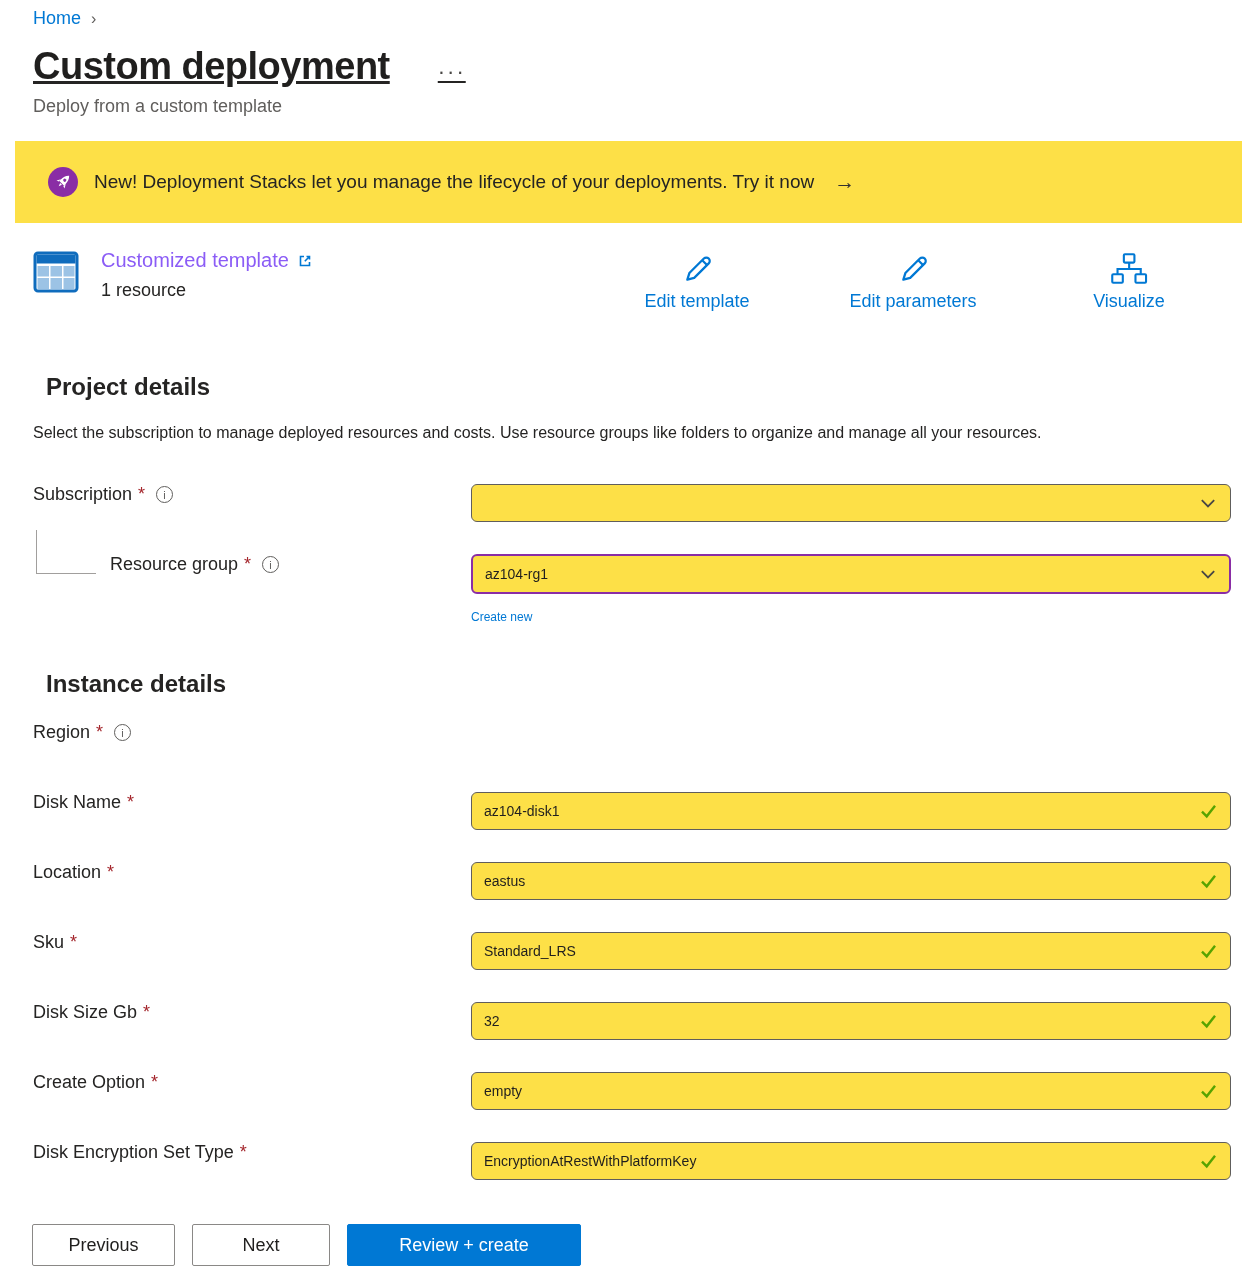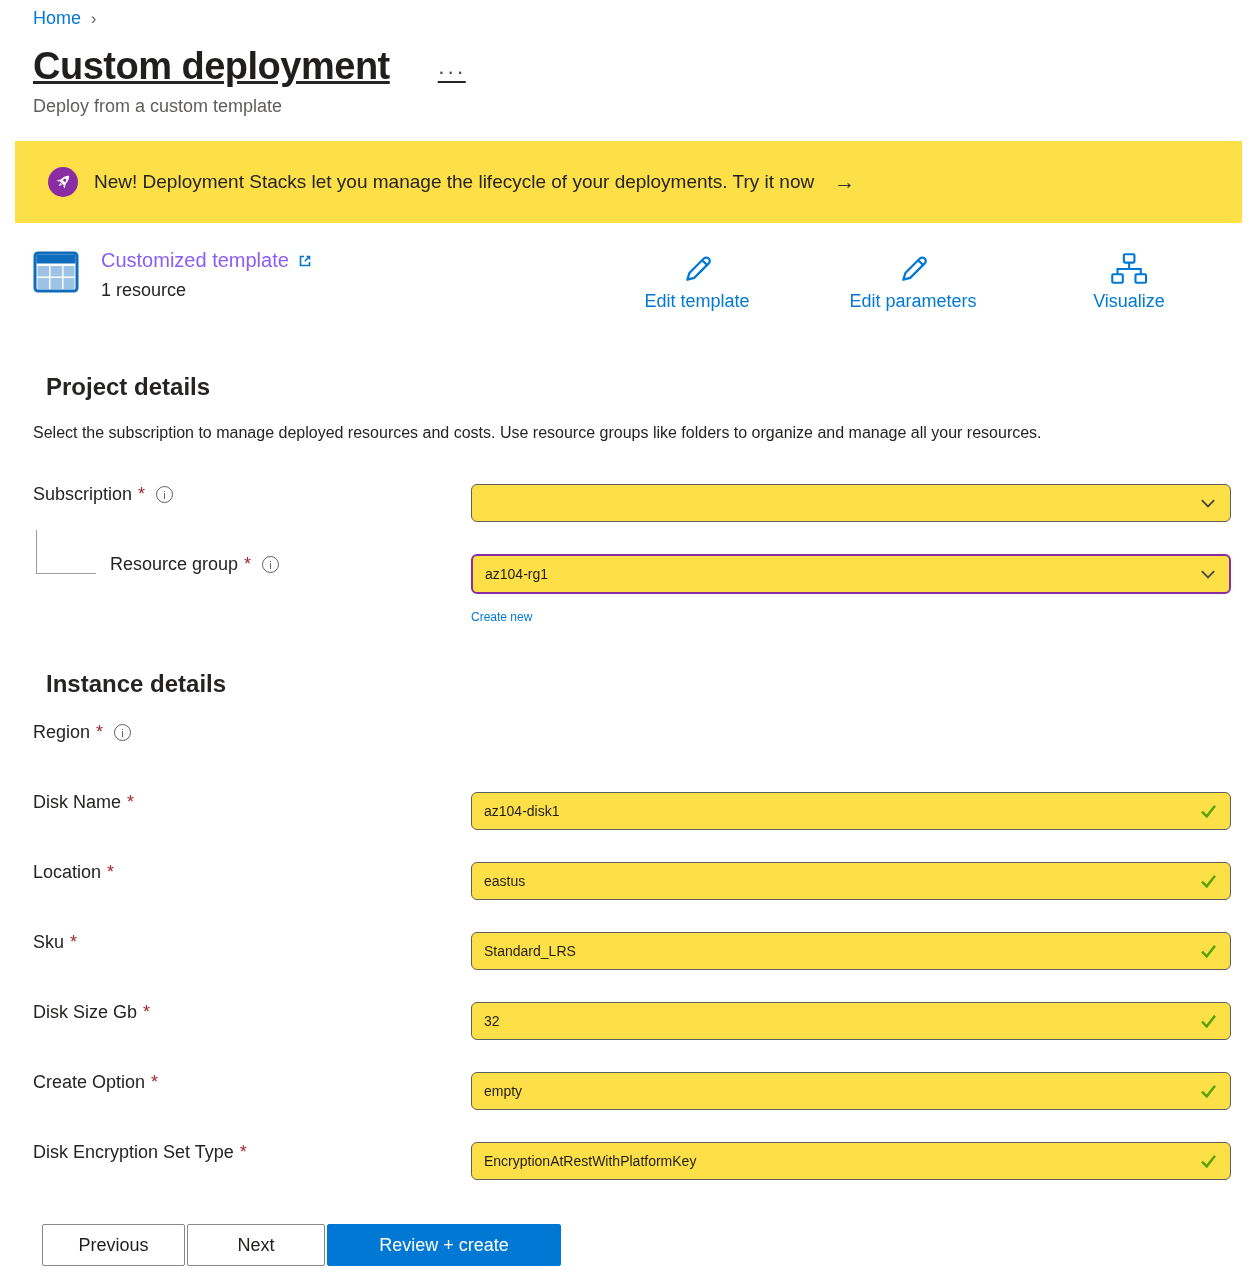--- a/index.html
+++ b/index.html
@@ -82,21 +82,21 @@
     position:absolute; left:3px; top:-24px; width:60px; height:44px;
     border-left:1px solid #a19f9d; border-bottom:1px solid #a19f9d;
   }
   .create-new { margin:-14px 0 0 438px; font-size:12px; }
   .create-new a { color:#0078d4; text-decoration:none; cursor:pointer; }
   .fields { margin-top:24px; }
 
   
   .footer {
     position:absolute; left:0; bottom:0; width:100%; height:70px; background:#fff;
-    display:flex; align-items:center; padding-left:42px; gap:2px; z-index:10;
+    display:flex; align-items:center; padding-left:32px; gap:17px; z-index:10;
   }
   .btn {
     height:42px; font-size:18px; border-radius:2px; cursor:pointer;
     font-family:inherit; display:inline-flex; align-items:center; justify-content:center;
   }
   .btn-outline { background:#fff; border:1px solid #8a8886; color:#201f1e; }
   .btn-prev { width:143px; } .btn-next { width:138px; }
   .btn-primary { background:#0078d4; border:1px solid #0078d4; color:#fff; width:234px; }
 </style>
 </head>

